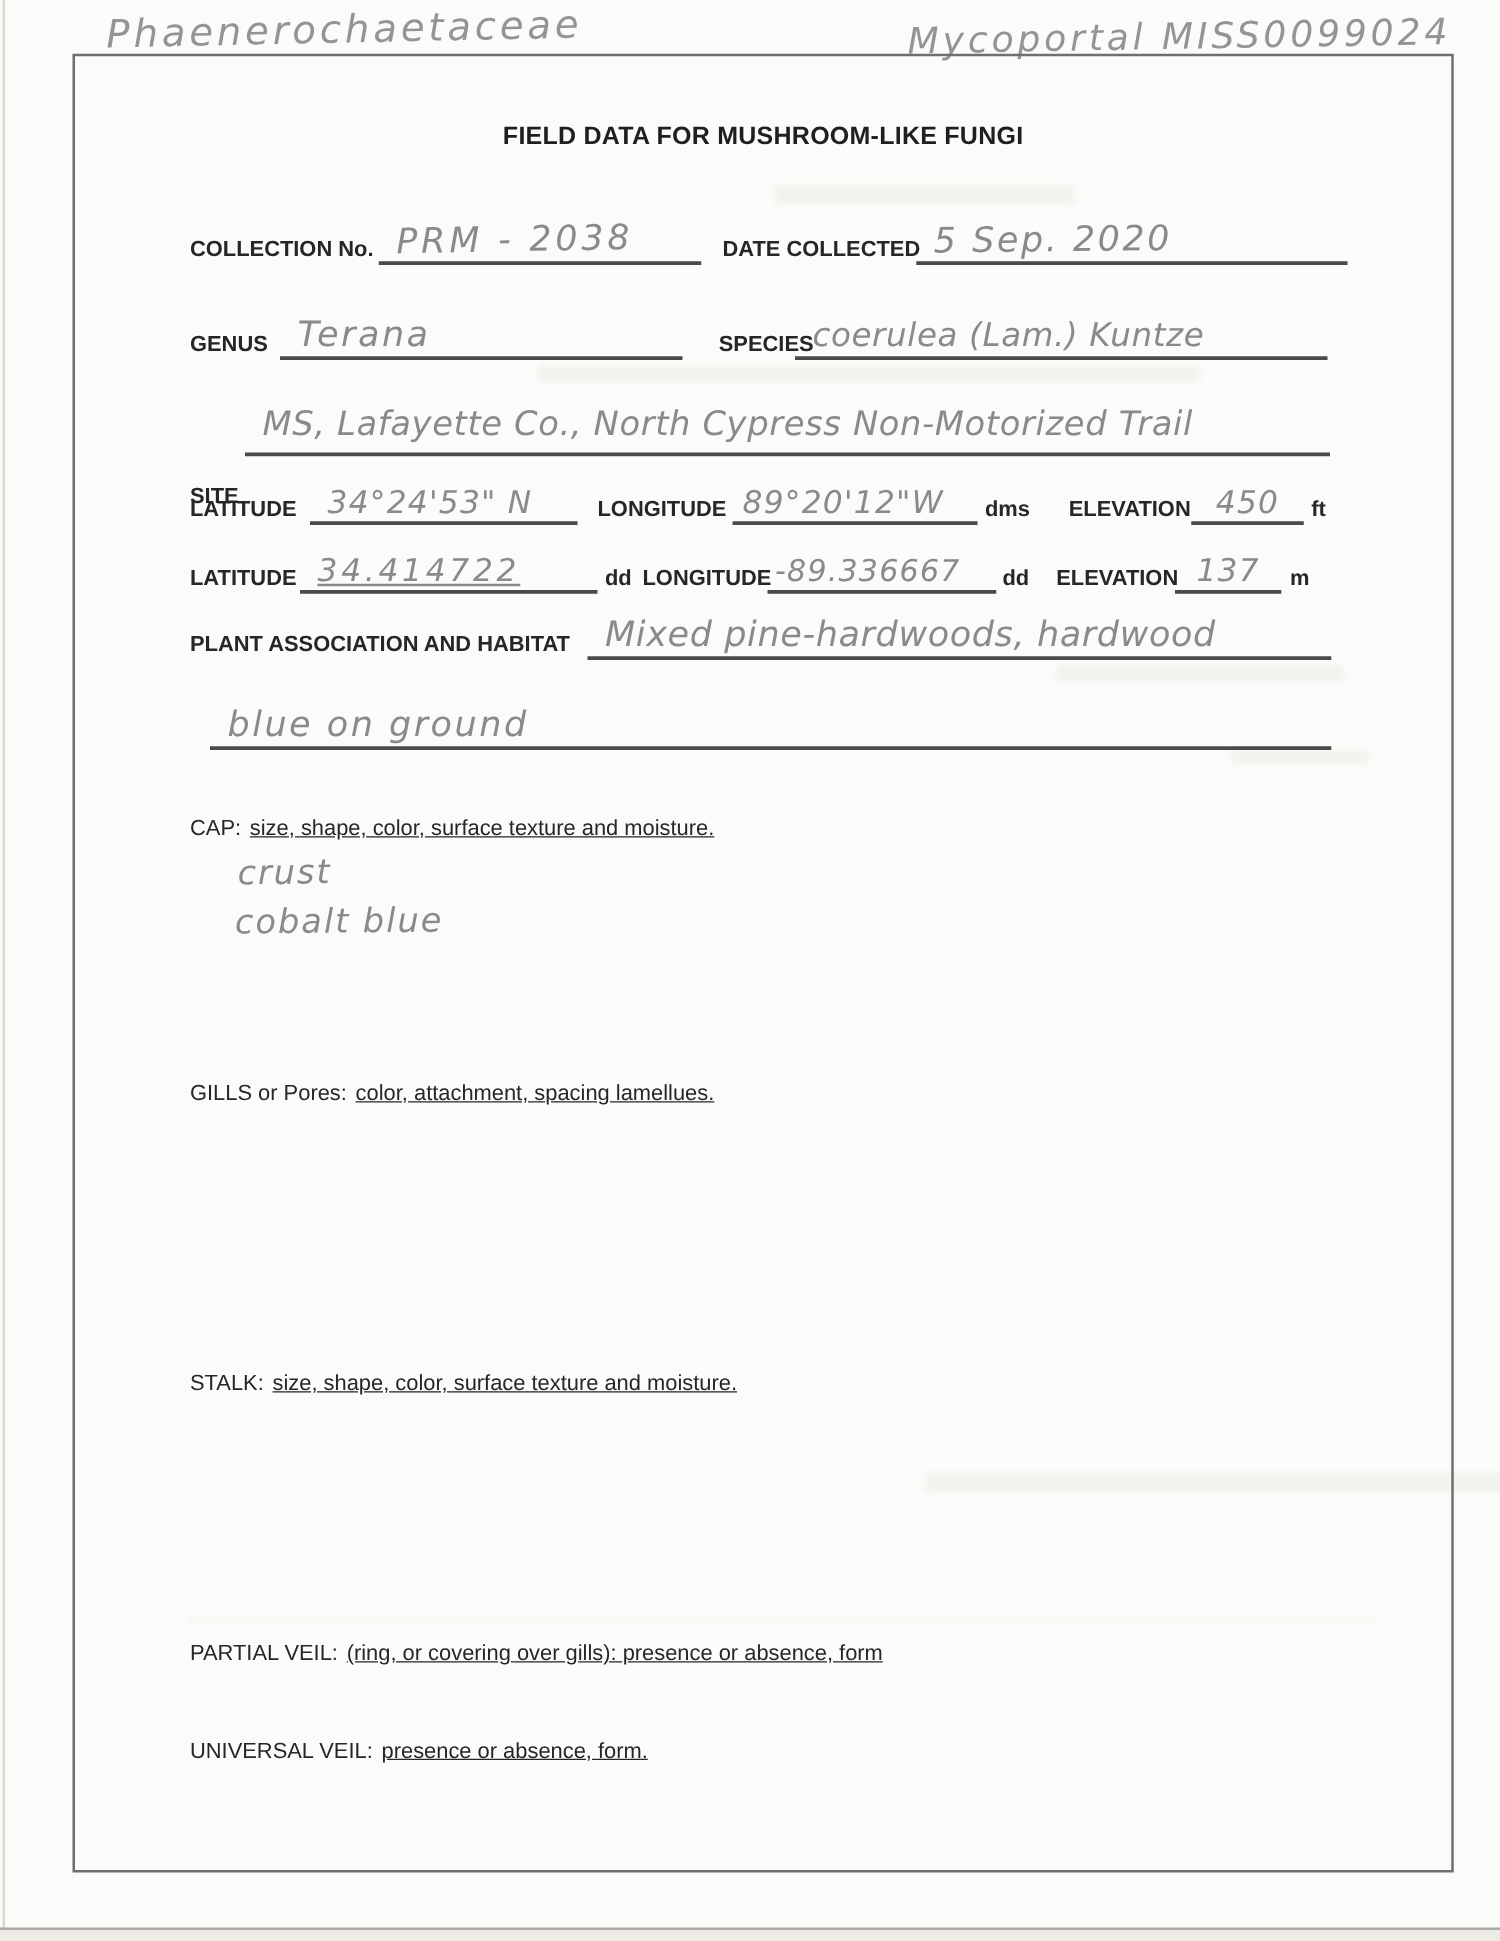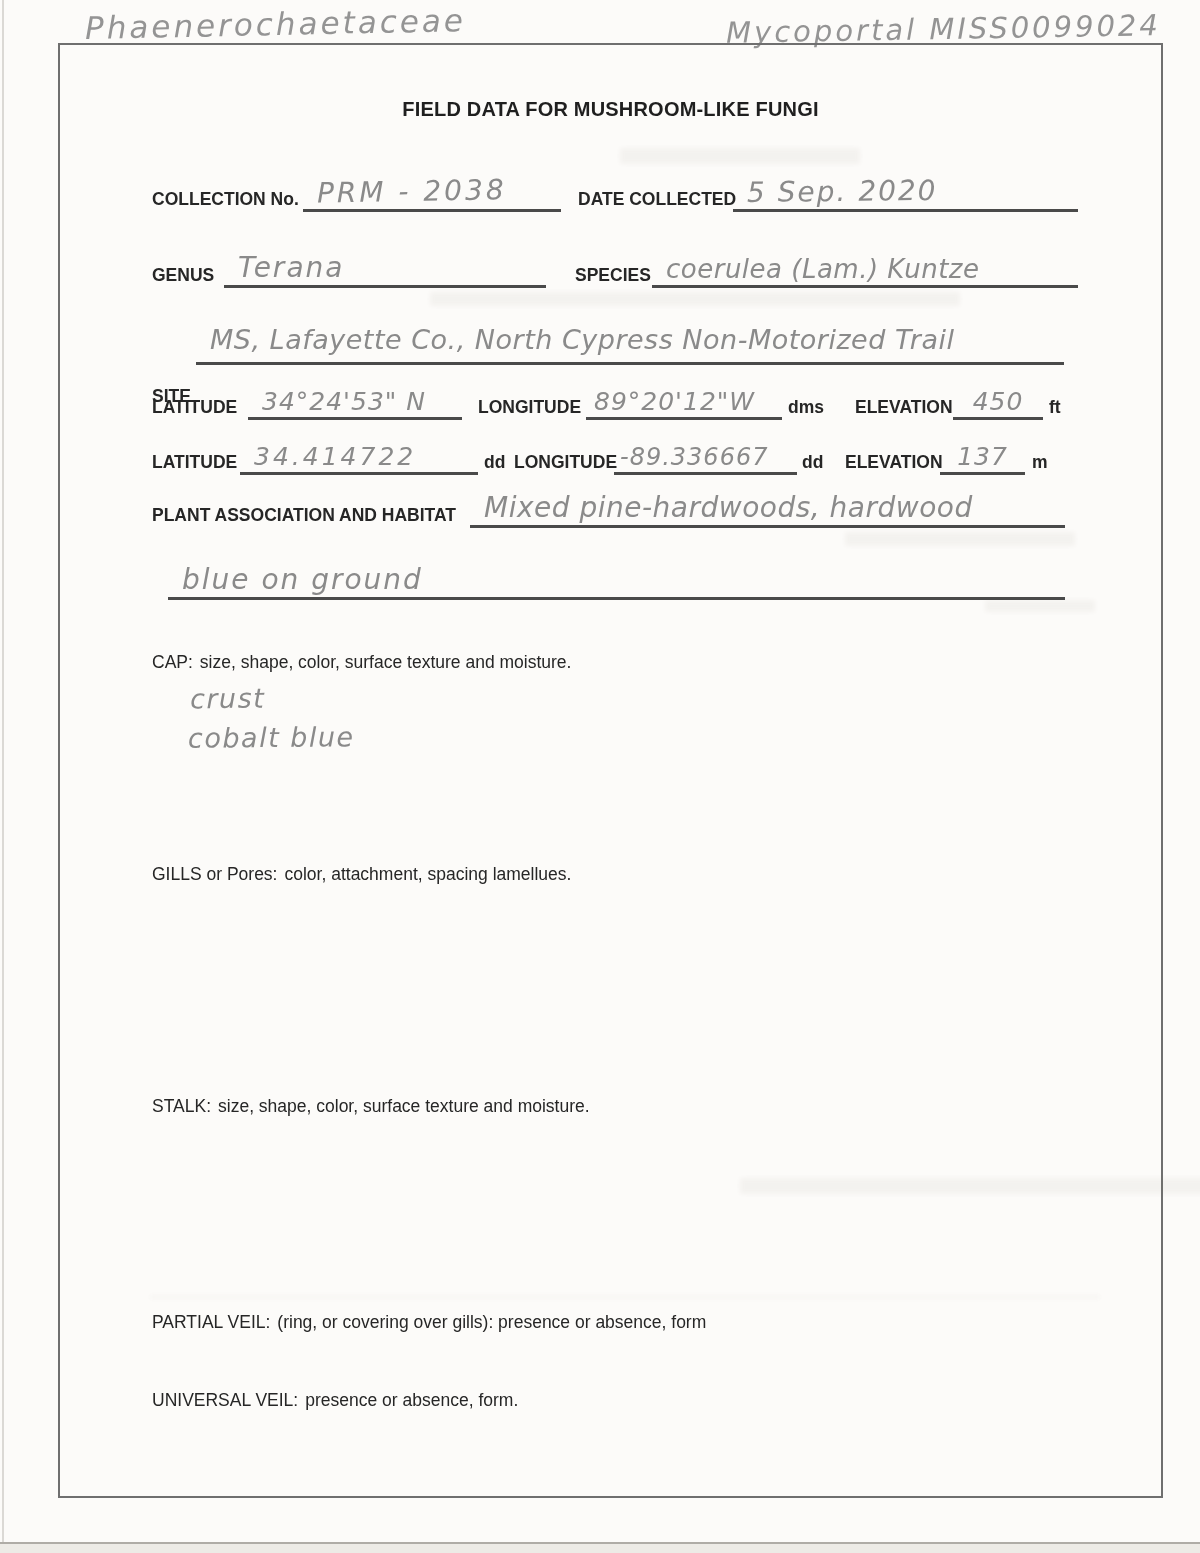--- a/index.html
+++ b/index.html
@@ -44,21 +44,21 @@
     white-space:nowrap;
   }
   .f-line {
     position:absolute; border-bottom:3px solid #4a4a4a;
     display:flex; align-items:flex-end;
   }
   .f-line .hw { font-size:27px; padding:0 0 1px 14px; }
   .f-line .hw.center { margin:0 auto; padding-left:0; }
   .section { position:absolute; font-size:17.5px; color:#262626; white-space:nowrap; }
   .section b { font-weight:normal; }
-  .section span { margin-left:7px; }
+  .section span { margin-left:7px;text-decoration:underline; }
   .hw-note { position:absolute; font-size:27px; letter-spacing:1.5px; }
   .smudge {
     position:absolute; background:#7a6f5d; opacity:0.06;
     filter:blur(2px); border-radius:3px;
   }
 </style>
 </head>
 <body>
 
 <div class="page">
@@ -84,21 +84,21 @@
   <div class="f-label" style="left:578px; top:189px;">DATE COLLECTED</div>
   <div class="f-line" style="left:733px; top:168px; width:345px; height:44px;">
     <span class="hw" style="font-size:28px; letter-spacing:2px; transform:rotate(-0.6deg);">5 Sep. 2020</span>
   </div>
 
   <div class="f-label" style="left:152px; top:265px;">GENUS</div>
   <div class="f-line" style="left:224px; top:244px; width:322px; height:44px;">
     <span class="hw" style="font-size:28px; letter-spacing:2px;">Terana</span>
   </div>
   <div class="f-label" style="left:575px; top:265px;">SPECIES</div>
-  <div class="f-line" style="left:652px; top:240px; width:426px; height:48px;">
+  <div class="f-line" style="left:636px; top:240px; width:426px; height:48px;">
     <span class="hw" style="font-size:26px; letter-spacing:0.5px;">coerulea (Lam.) Kuntze</span>
   </div>
 
   <div class="f-label" style="left:152px; top:342px;margin-top:44px;">SITE</div>
   <div class="f-line" style="left:196px; top:318px; width:868px; height:47px;align-items:center;">
     <span class="hw" style="font-size:27px; letter-spacing:0.5px;">MS, Lafayette Co., North Cypress Non-Motorized Trail</span>
   </div>
 
   <div class="f-label" style="left:152px; top:397px;">LATITUDE</div>
   <div class="f-line" style="left:248px; top:378px; width:214px; height:42px;">
@@ -110,21 +110,21 @@
   </div>
   <div class="f-label" style="left:788px; top:397px;">dms</div>
   <div class="f-label" style="left:855px; top:397px;">ELEVATION</div>
   <div class="f-line" style="left:953px; top:378px; width:90px; height:42px;">
     <span class="hw center" style="font-size:25px; letter-spacing:1px;">450</span>
   </div>
   <div class="f-label" style="left:1049px; top:397px;">ft</div>
 
   <div class="f-label" style="left:152px; top:452px;">LATITUDE</div>
   <div class="f-line" style="left:240px; top:433px; width:238px; height:42px;">
-    <span class="hw" style="font-size:25px; letter-spacing:3px;">34.414722</span>
+    <span class="hw" style="font-size:25px; letter-spacing:3px;text-decoration:underline;">34.414722</span>
   </div>
   <div class="f-label" style="left:484px; top:452px;">dd</div>
   <div class="f-label" style="left:514px; top:452px;">LONGITUDE</div>
   <div class="f-line" style="left:614px; top:433px; width:183px; height:42px;">
     <span class="hw" style="font-size:24px; letter-spacing:1px; padding-left:6px;margin-top:28px;">-89.336667</span>
   </div>
   <div class="f-label" style="left:802px; top:452px;">dd</div>
   <div class="f-label" style="left:845px; top:452px;">ELEVATION</div>
   <div class="f-line" style="left:940px; top:433px; width:85px; height:42px;">
     <span class="hw center" style="font-size:25px; letter-spacing:1px;">137</span>

